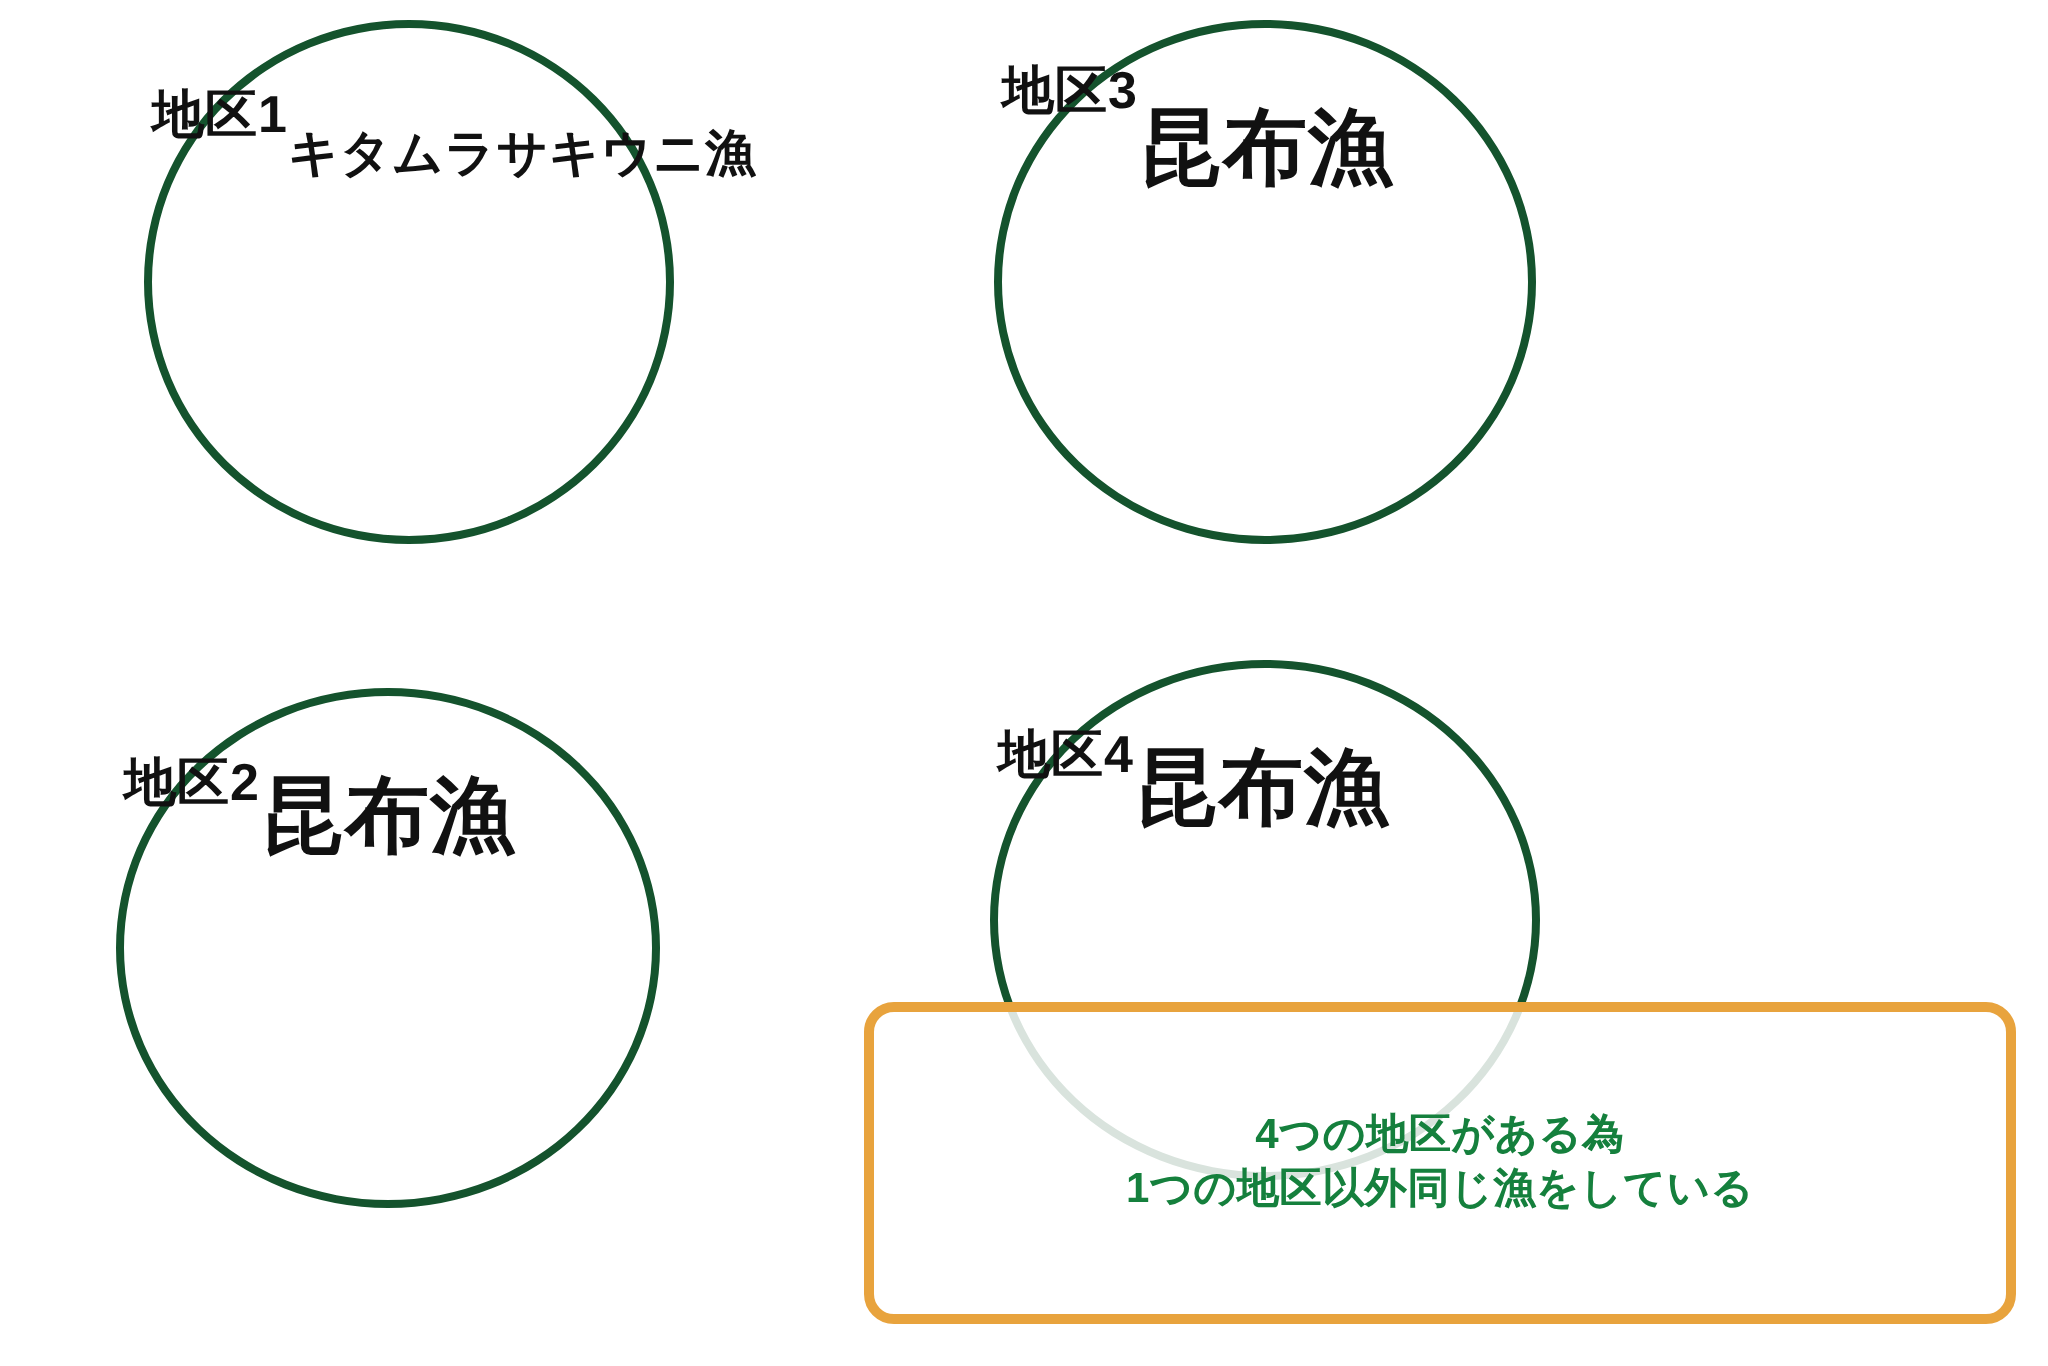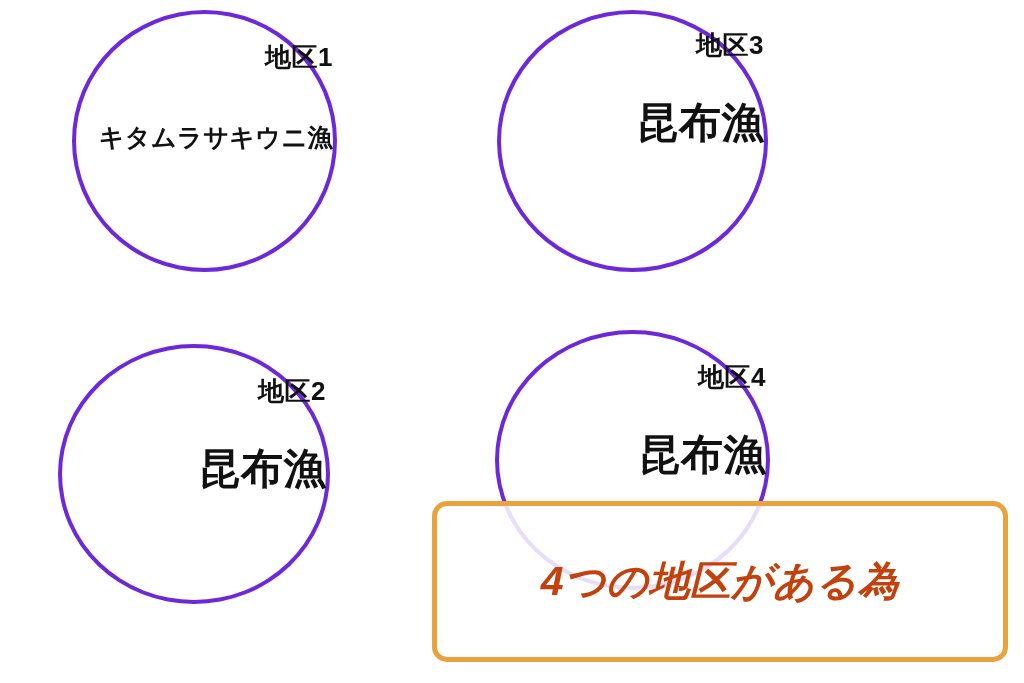--- a/index.html
+++ b/index.html
@@ -18,24 +18,24 @@
     background: #ffffff;
     overflow: hidden;
   }
 
   
   .district {
     position: absolute;
     box-sizing: border-box;
     border-radius: 50%;
     background: transparent;
-    border: 4px solid #6d28d9;
+    border: 4px solid #14532d;
     display: flex;
-    flex-direction: column;
-    align-items: flex-end;
+    flex-direction: row;
+    align-items: flex-start;
     z-index: 2;
   }
   .district .district-label {
     font-weight: 700;
     color: #111111;
     letter-spacing: 0.5px;
     white-space: nowrap;
   }
   .district .district-activity {
     font-weight: 700;
@@ -112,27 +112,26 @@
     border: 5px solid #e8a33d;
     border-radius: 15px;
     z-index: 5;
     display: flex;
     flex-direction: column;
     align-items: center;
     justify-content: center;
     padding: 4px 6px;
   }
   #callout .callout-line {
-    font-size: 41px;
+    font-size: 21px;
     font-weight: 700;
-    color: #c2410c;
+    color: #15803d;
     line-height: 1.28;
     white-space: nowrap;
     letter-spacing: 0.3px;
-    font-style: italic;
   }
 </style>
 </head>
 <body>
 
 <div id="canvas">
 
   <div class="district" id="district-1">
     <span class="district-label">地区1</span>
     <span class="district-activity">キタムラサキウニ漁</span>
@@ -148,15 +147,16 @@
     <span class="district-activity">昆布漁</span>
   </div>
 
   <div class="district" id="district-4">
     <span class="district-label">地区4</span>
     <span class="district-activity">昆布漁</span>
   </div>
 
   <div id="callout">
     <span class="callout-line">4つの地区がある為</span>
+    <span class="callout-line">1つの地区以外同じ漁をしている</span>
   </div>
 
 </div>
 
 </body></html>

